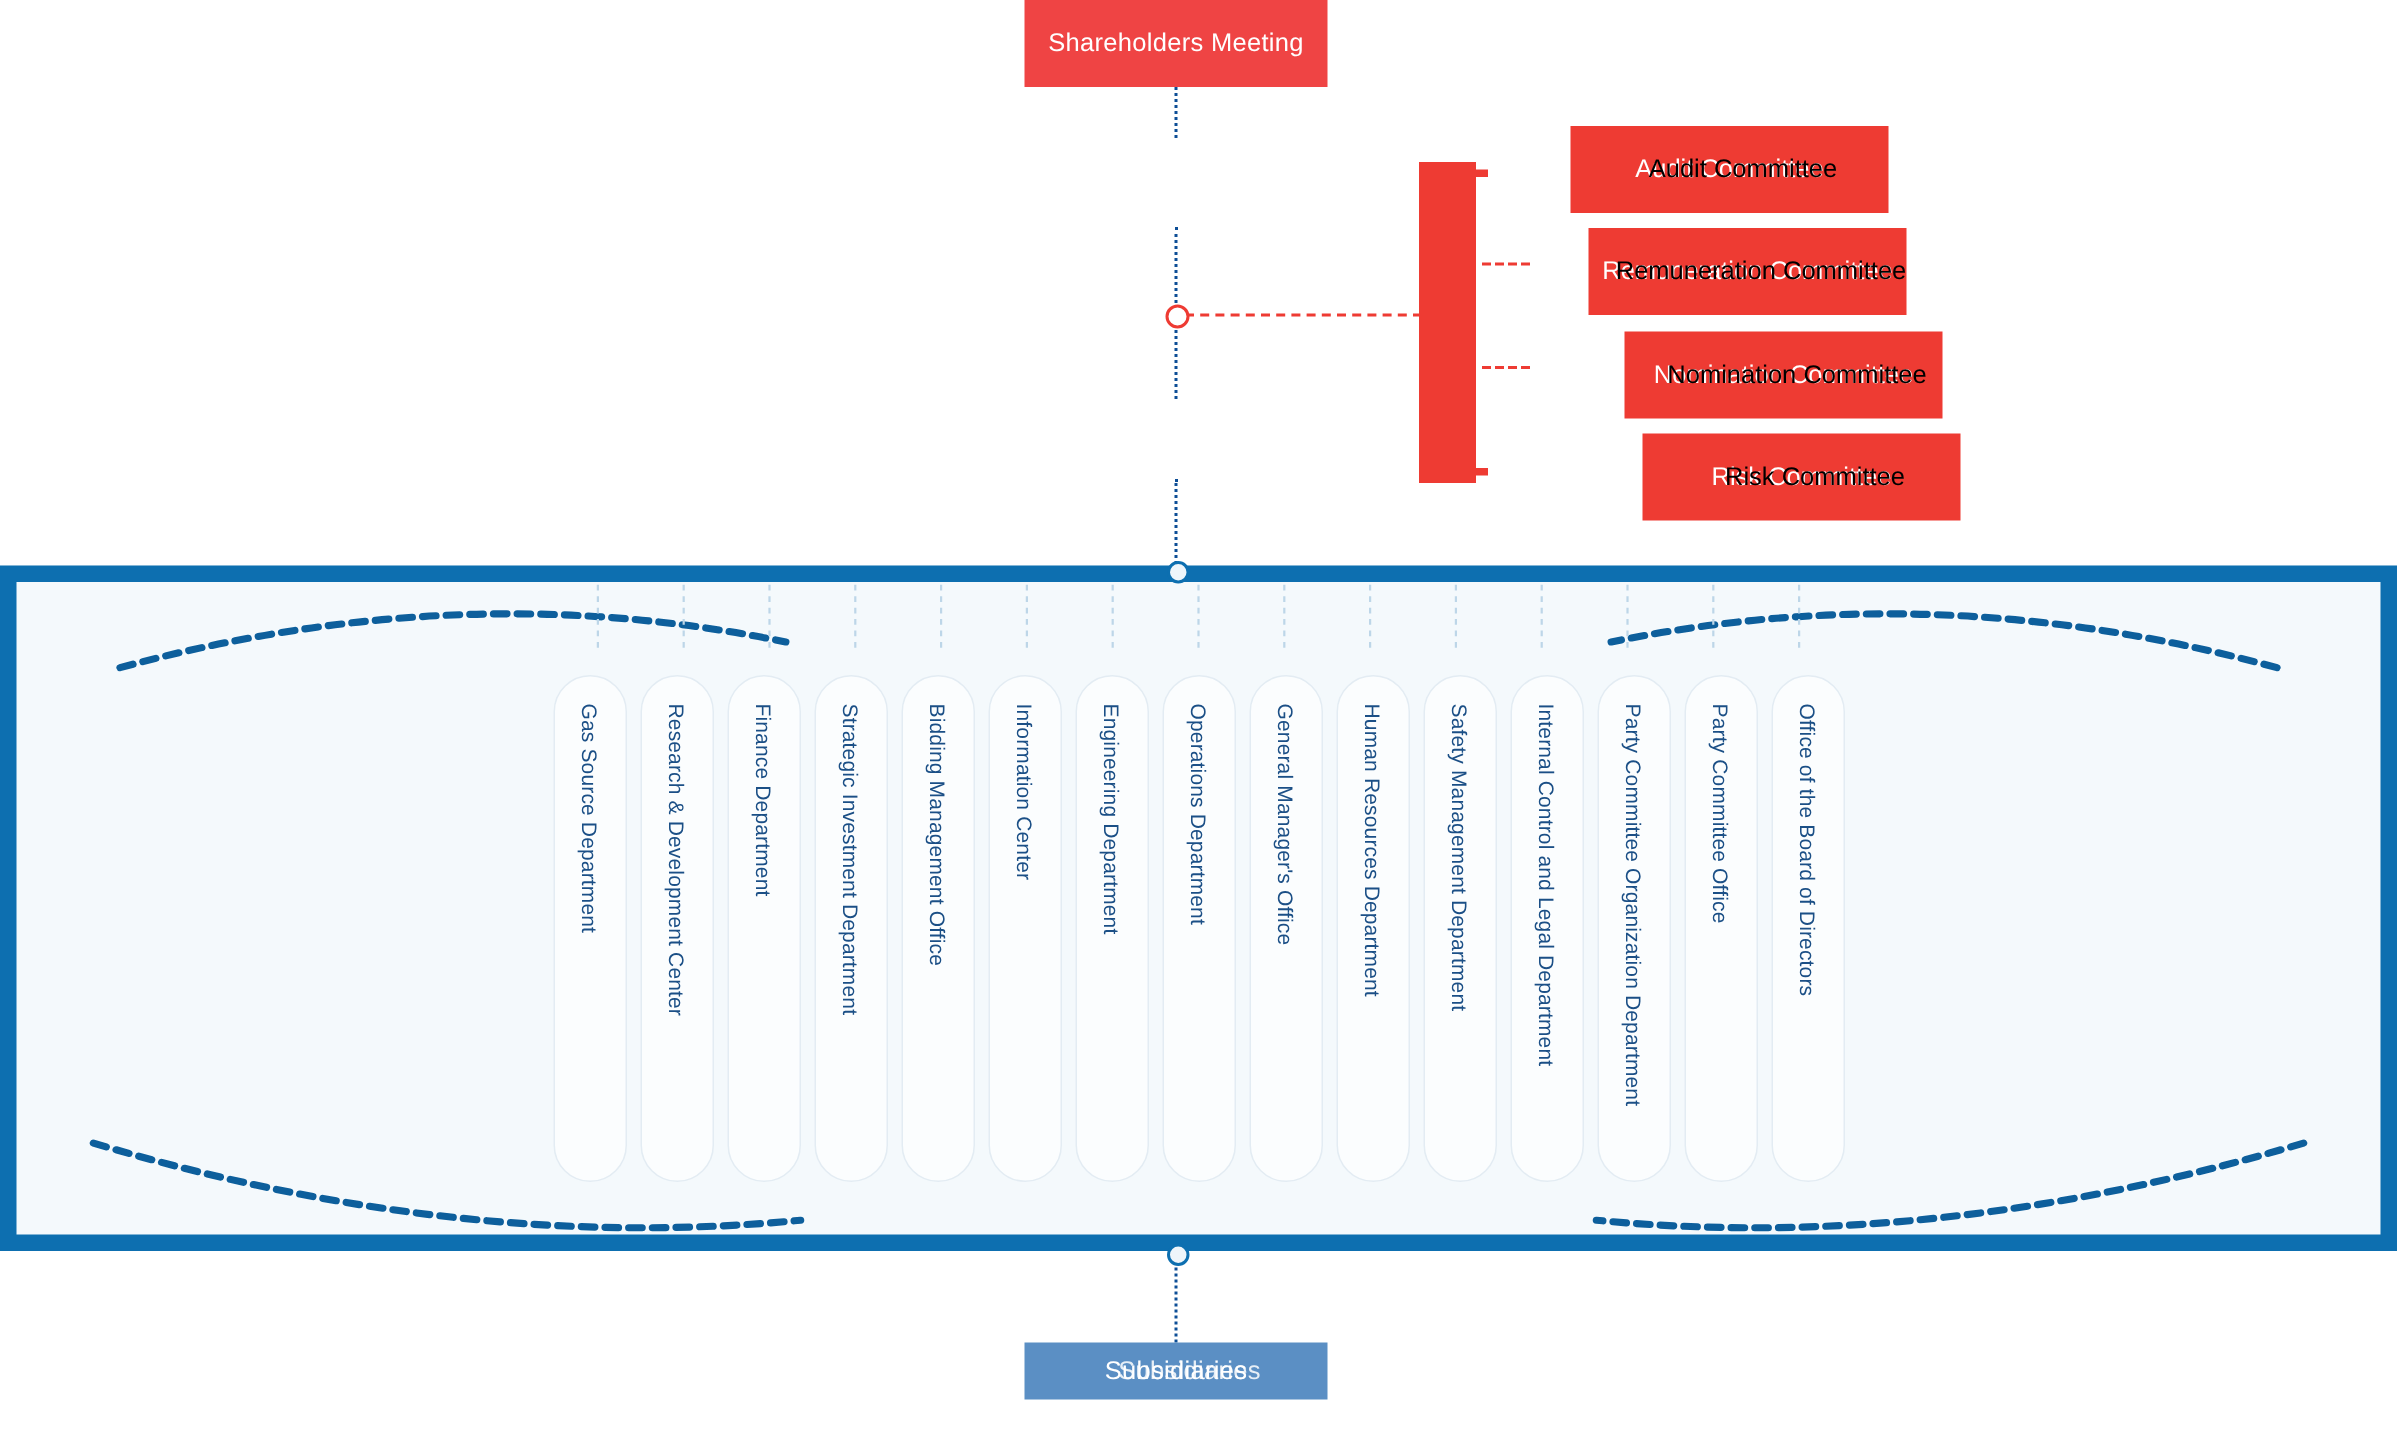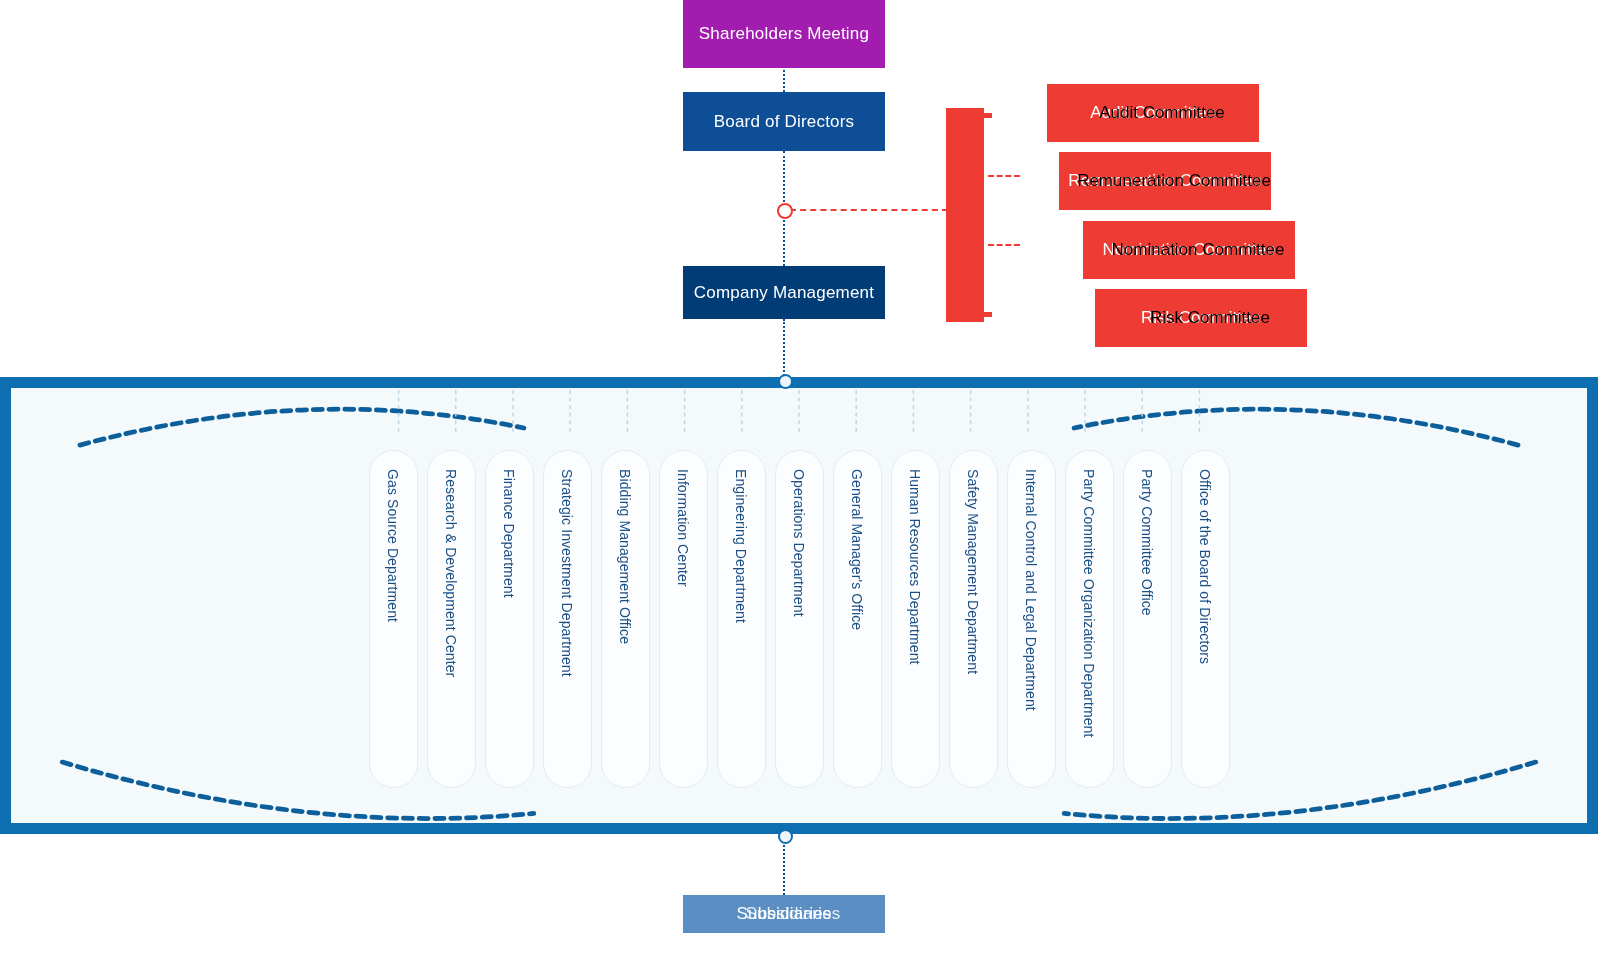--- a/index.html
+++ b/index.html
@@ -24,22 +24,22 @@
     display: flex;
     align-items: center;
     justify-content: center;
     color: #ffffff;
     font-size: 17px;
     letter-spacing: .2px;
     white-space: nowrap;
     z-index: 6;
   }
   #box-shareholders {
-    left: 683px; top: 0px; width: 202px; height: 68px;
-    background: #a21caf;
+    left: 683px; top: 0px; width: 202px; height: 58px;
+    background: #ef4444;
   }
   #box-board {
     left: 683px; top: 92px; width: 202px; height: 59px;
     background: #0d4e96;
   }
   #box-management {
     left: 683px; top: 266px; width: 202px; height: 53px;
     background: #023c77;
   }
   #box-subsidiaries {
@@ -215,27 +215,21 @@
   </svg>
   <div class="redline" id="r-main"></div>
   <div class="redline" id="r-remun"></div>
   <div class="redline" id="r-nom"></div>
   <div class="node-red" id="node-red-main"></div>
 
   <div class="hbox" id="box-shareholders">
     <span>Shareholders Meeting</span>
   </div>
 
-  <div class="hbox" id="box-board">
-    <span>Board of Directors</span>
-  </div>
-
-  <div class="hbox" id="box-management">
-    <span>Company Management</span>
-  </div>
+
 
   <div class="cbox" id="cbox-audit">
     <span class="lbl-white">Audit Committee</span>
     <span class="lbl-black">Audit Committee</span>
   </div>
   <div class="cbox" id="cbox-remuneration">
     <span class="lbl-white">Remuneration Committee</span>
     <span class="lbl-black">Remuneration Committee</span>
   </div>
   <div class="cbox" id="cbox-nomination">

